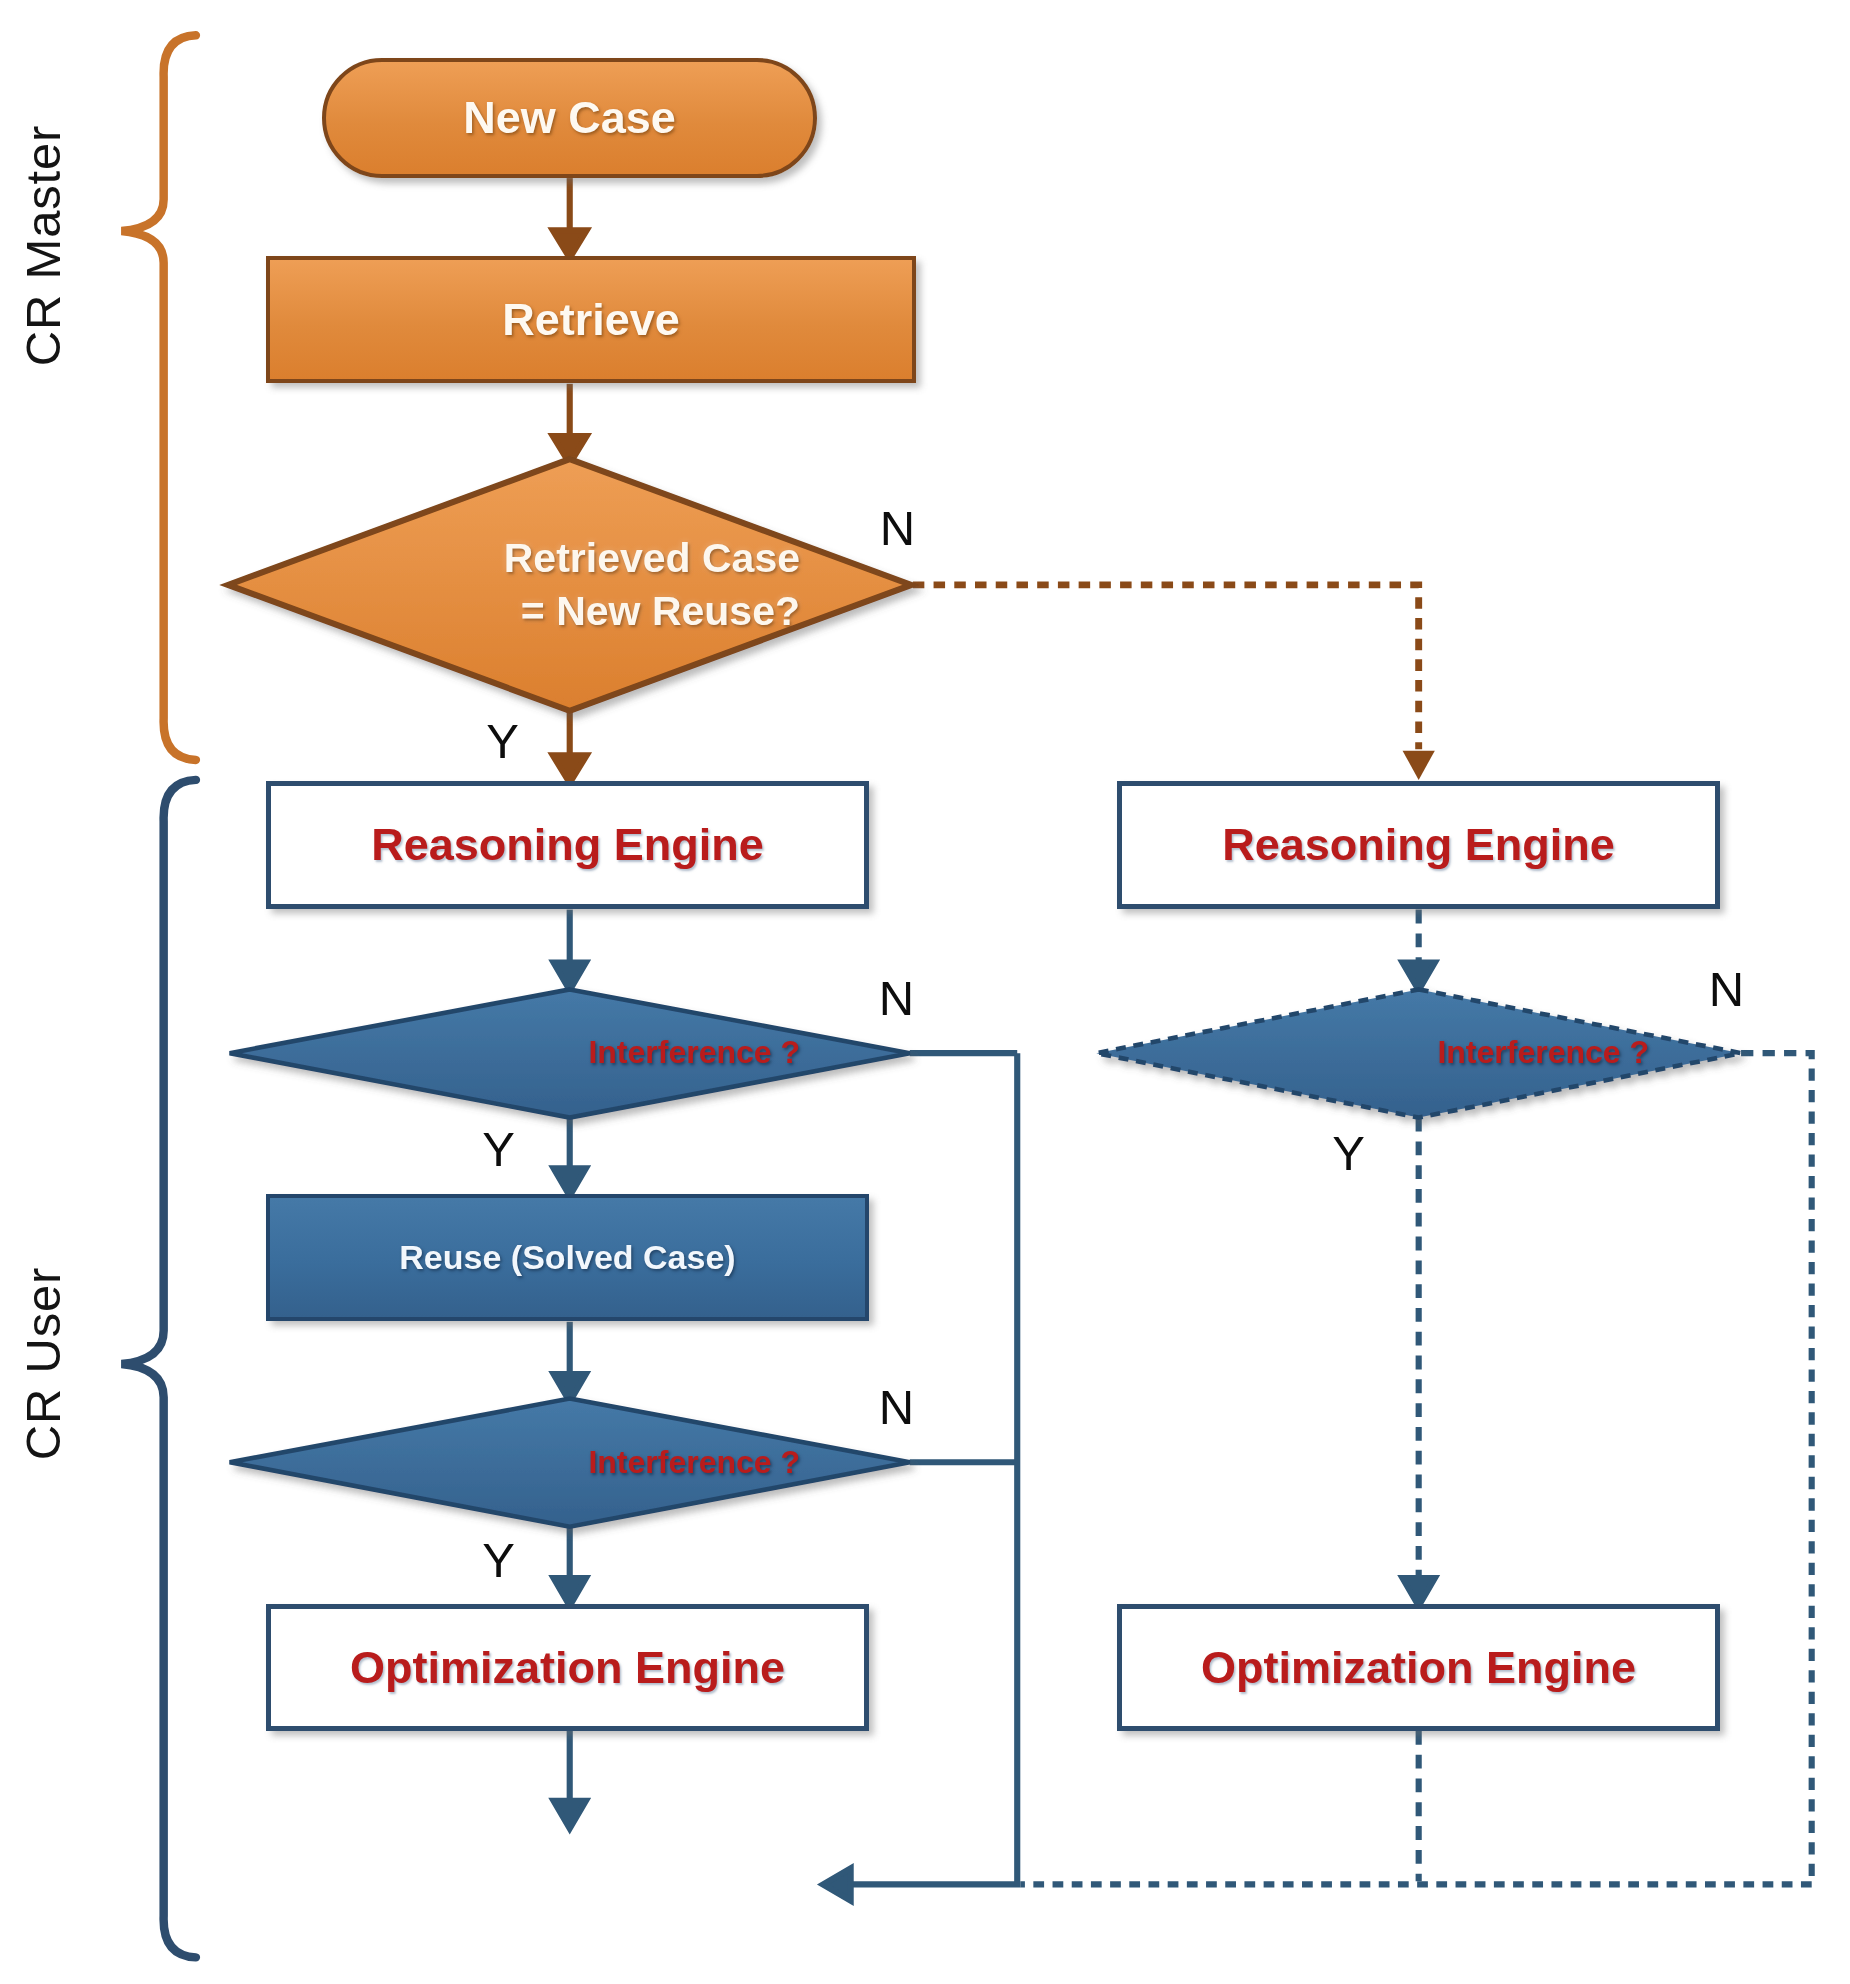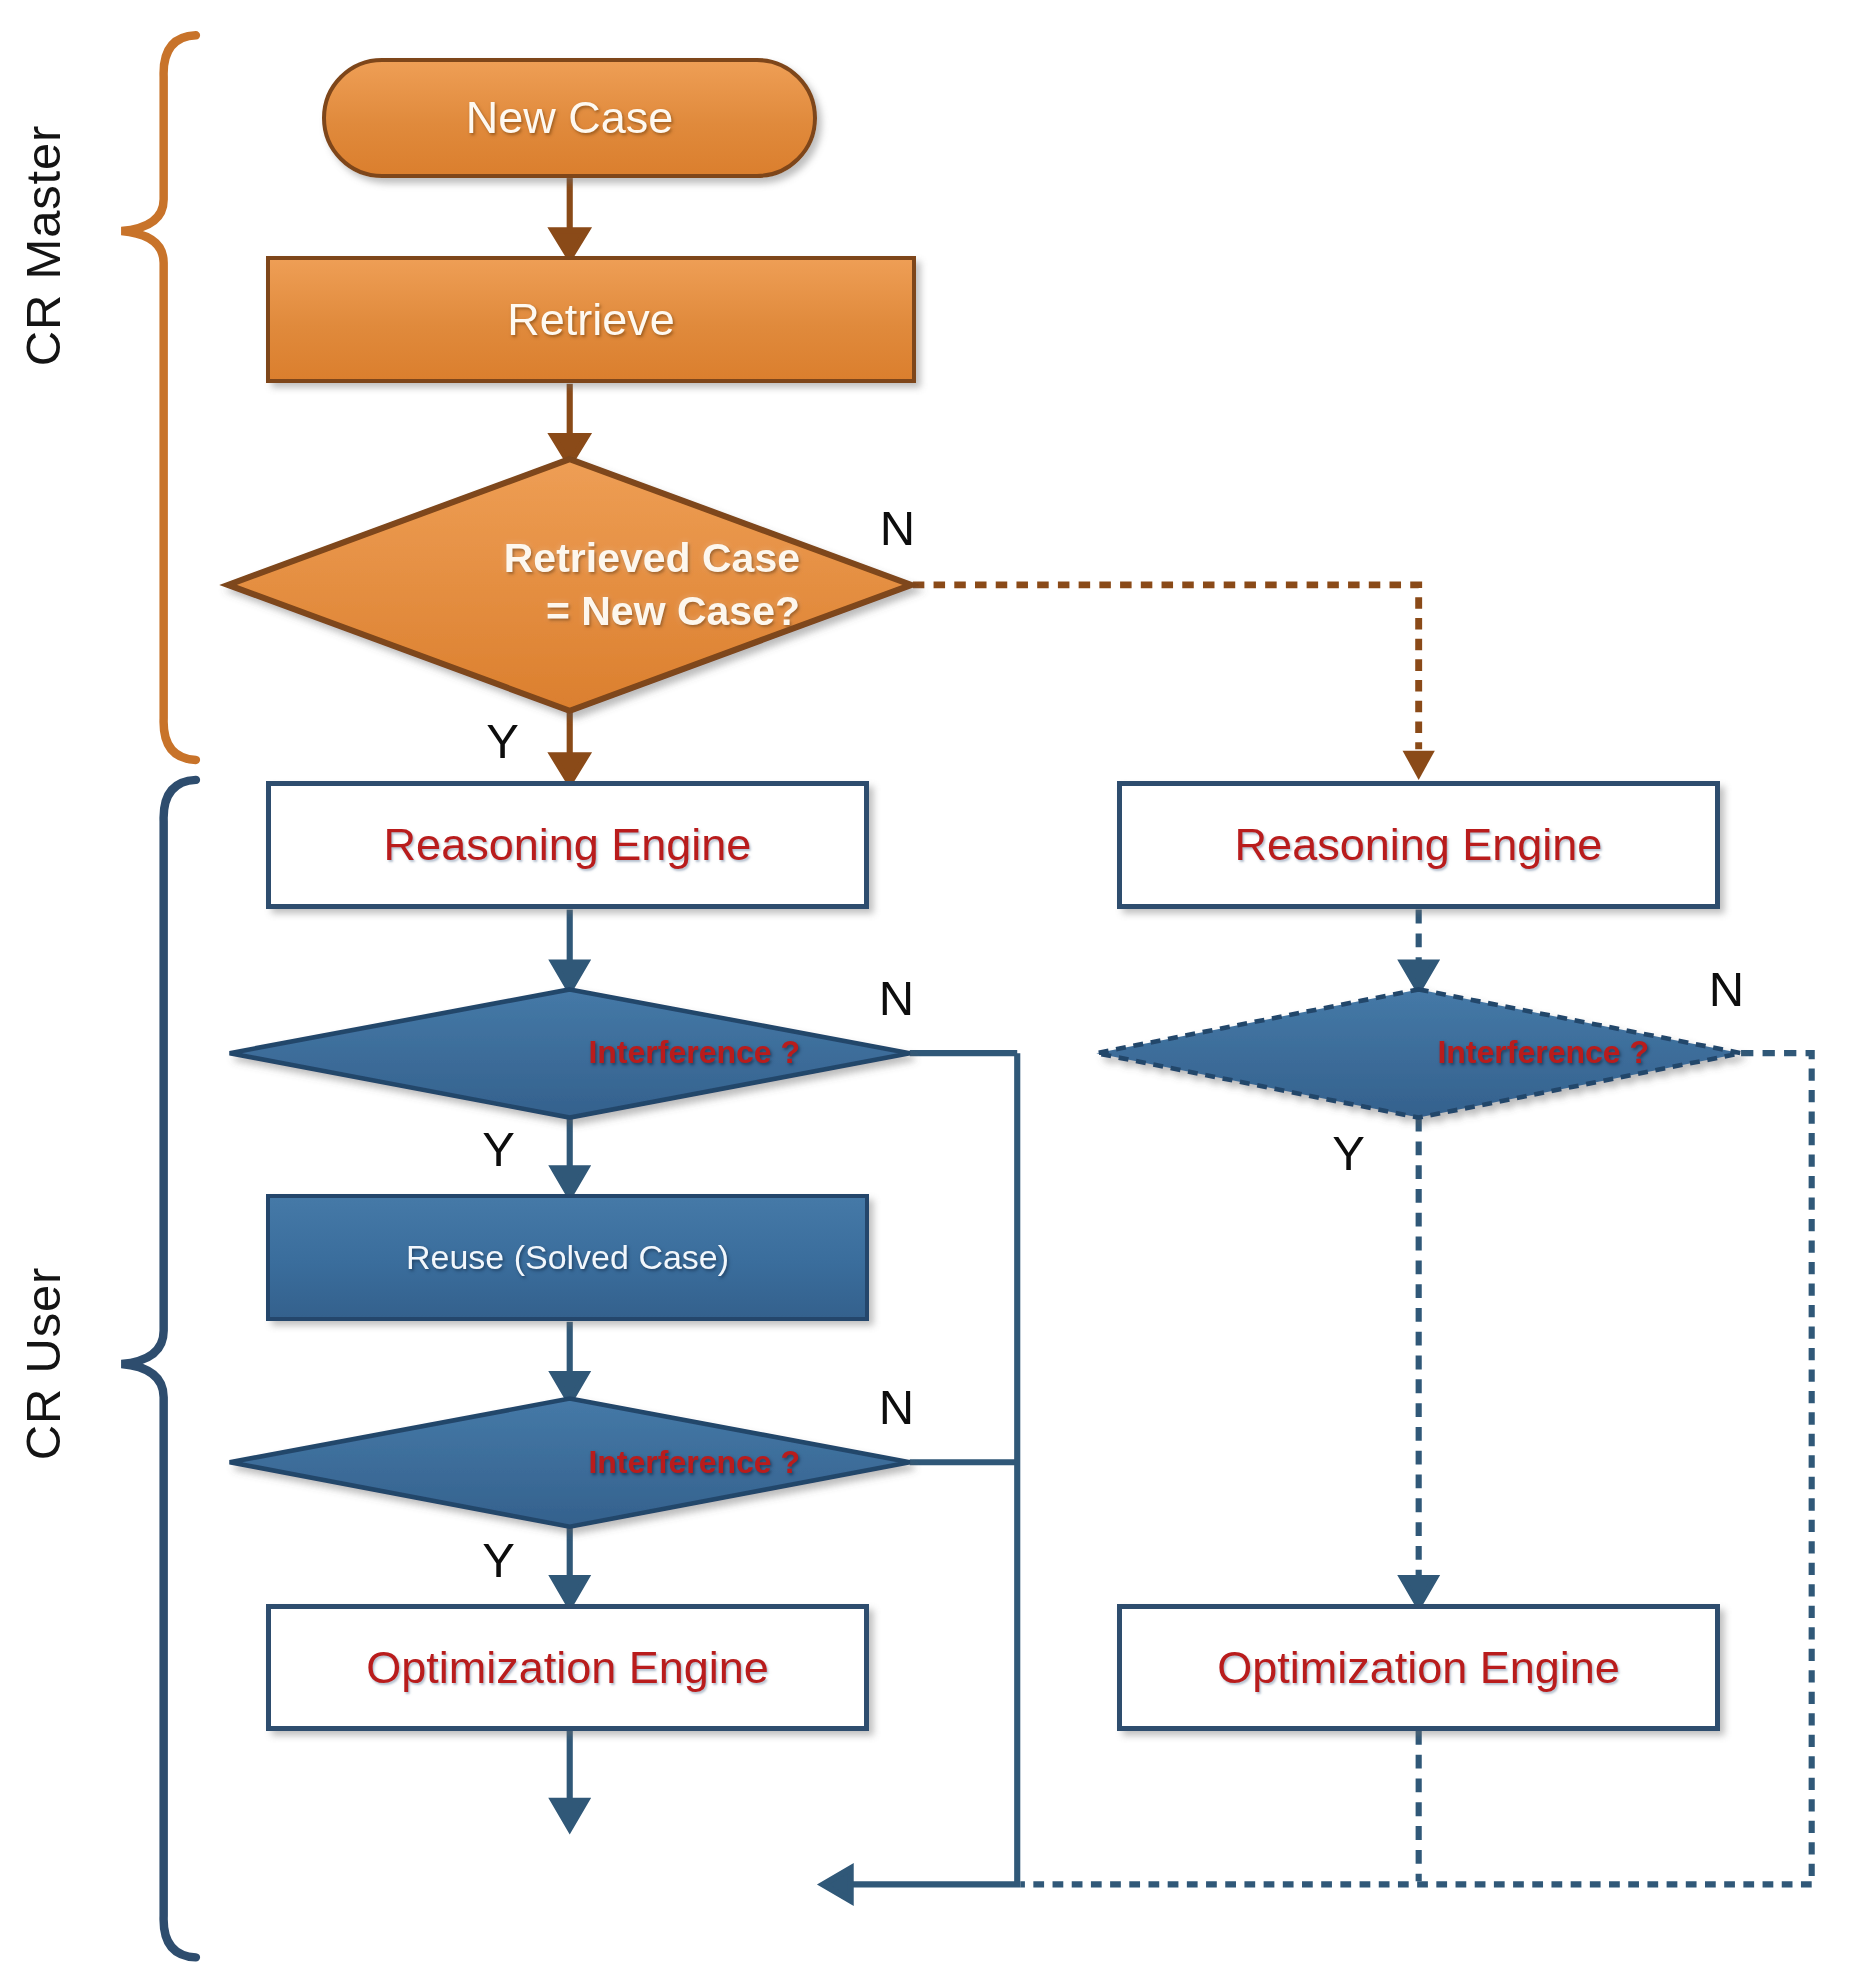--- a/index.html
+++ b/index.html
@@ -8,21 +8,21 @@
     width:1851px;height:1985px;
     font-family:"Liberation Sans", sans-serif;
     overflow:hidden;
     background:#ffffff;
   }
   #wires{position:absolute;left:0;top:0;width:1851px;height:1985px;}
   .node{
     position:absolute;
     box-sizing:border-box;
     display:flex;align-items:center;justify-content:center;
-    font-weight:normal;
+    font-weight:bold;
     text-align:right;
     box-shadow:4.6px 5.4px 7px rgba(110,110,110,0.45);
   }
   .node-orange{
     background:linear-gradient(180deg,#EE9E55 0%,#E08A3C 55%,#DB7F2E 100%);
     border:4.6px solid #7E461A;
     color:#FEF9F1;
     font-size:45px;
     text-shadow:1.5px 2.3px 3.1px rgba(100,55,10,0.55);
   }
@@ -154,21 +154,21 @@
 
   <div class="node node-bluefill" style="left:266px;top:1194px;width:603px;height:127px;">Reuse (Solved Case)</div>
 
   <div class="node node-white" style="left:266px;top:1604px;width:603px;height:127px;">Optimization Engine</div>
 
   <div class="node node-white" style="left:1117px;top:1604px;width:603px;height:127px;">Optimization Engine</div>
 
 
   <div class="diamond-label orange" style="left:339px;top:508px;width:461px;height:154px;">
     <span>Retrieved Case</span>
-    <span>= New Case?</span>
+    <span>= New Reuse?</span>
   </div>
 
   <div class="diamond-label blue" style="left:339px;top:1022px;width:461px;height:61px;">Interference ?</div>
 
   <div class="diamond-label blue" style="left:339px;top:1432px;width:461px;height:61px;">Interference ?</div>
 
   <div class="diamond-label blue" style="left:1188px;top:1022px;width:461px;height:61px;">Interference ?</div>
 
   <div class="branch" style="left:867px;top:497px;">N</div>
   <div class="branch" style="left:472px;top:710px;">Y</div>

